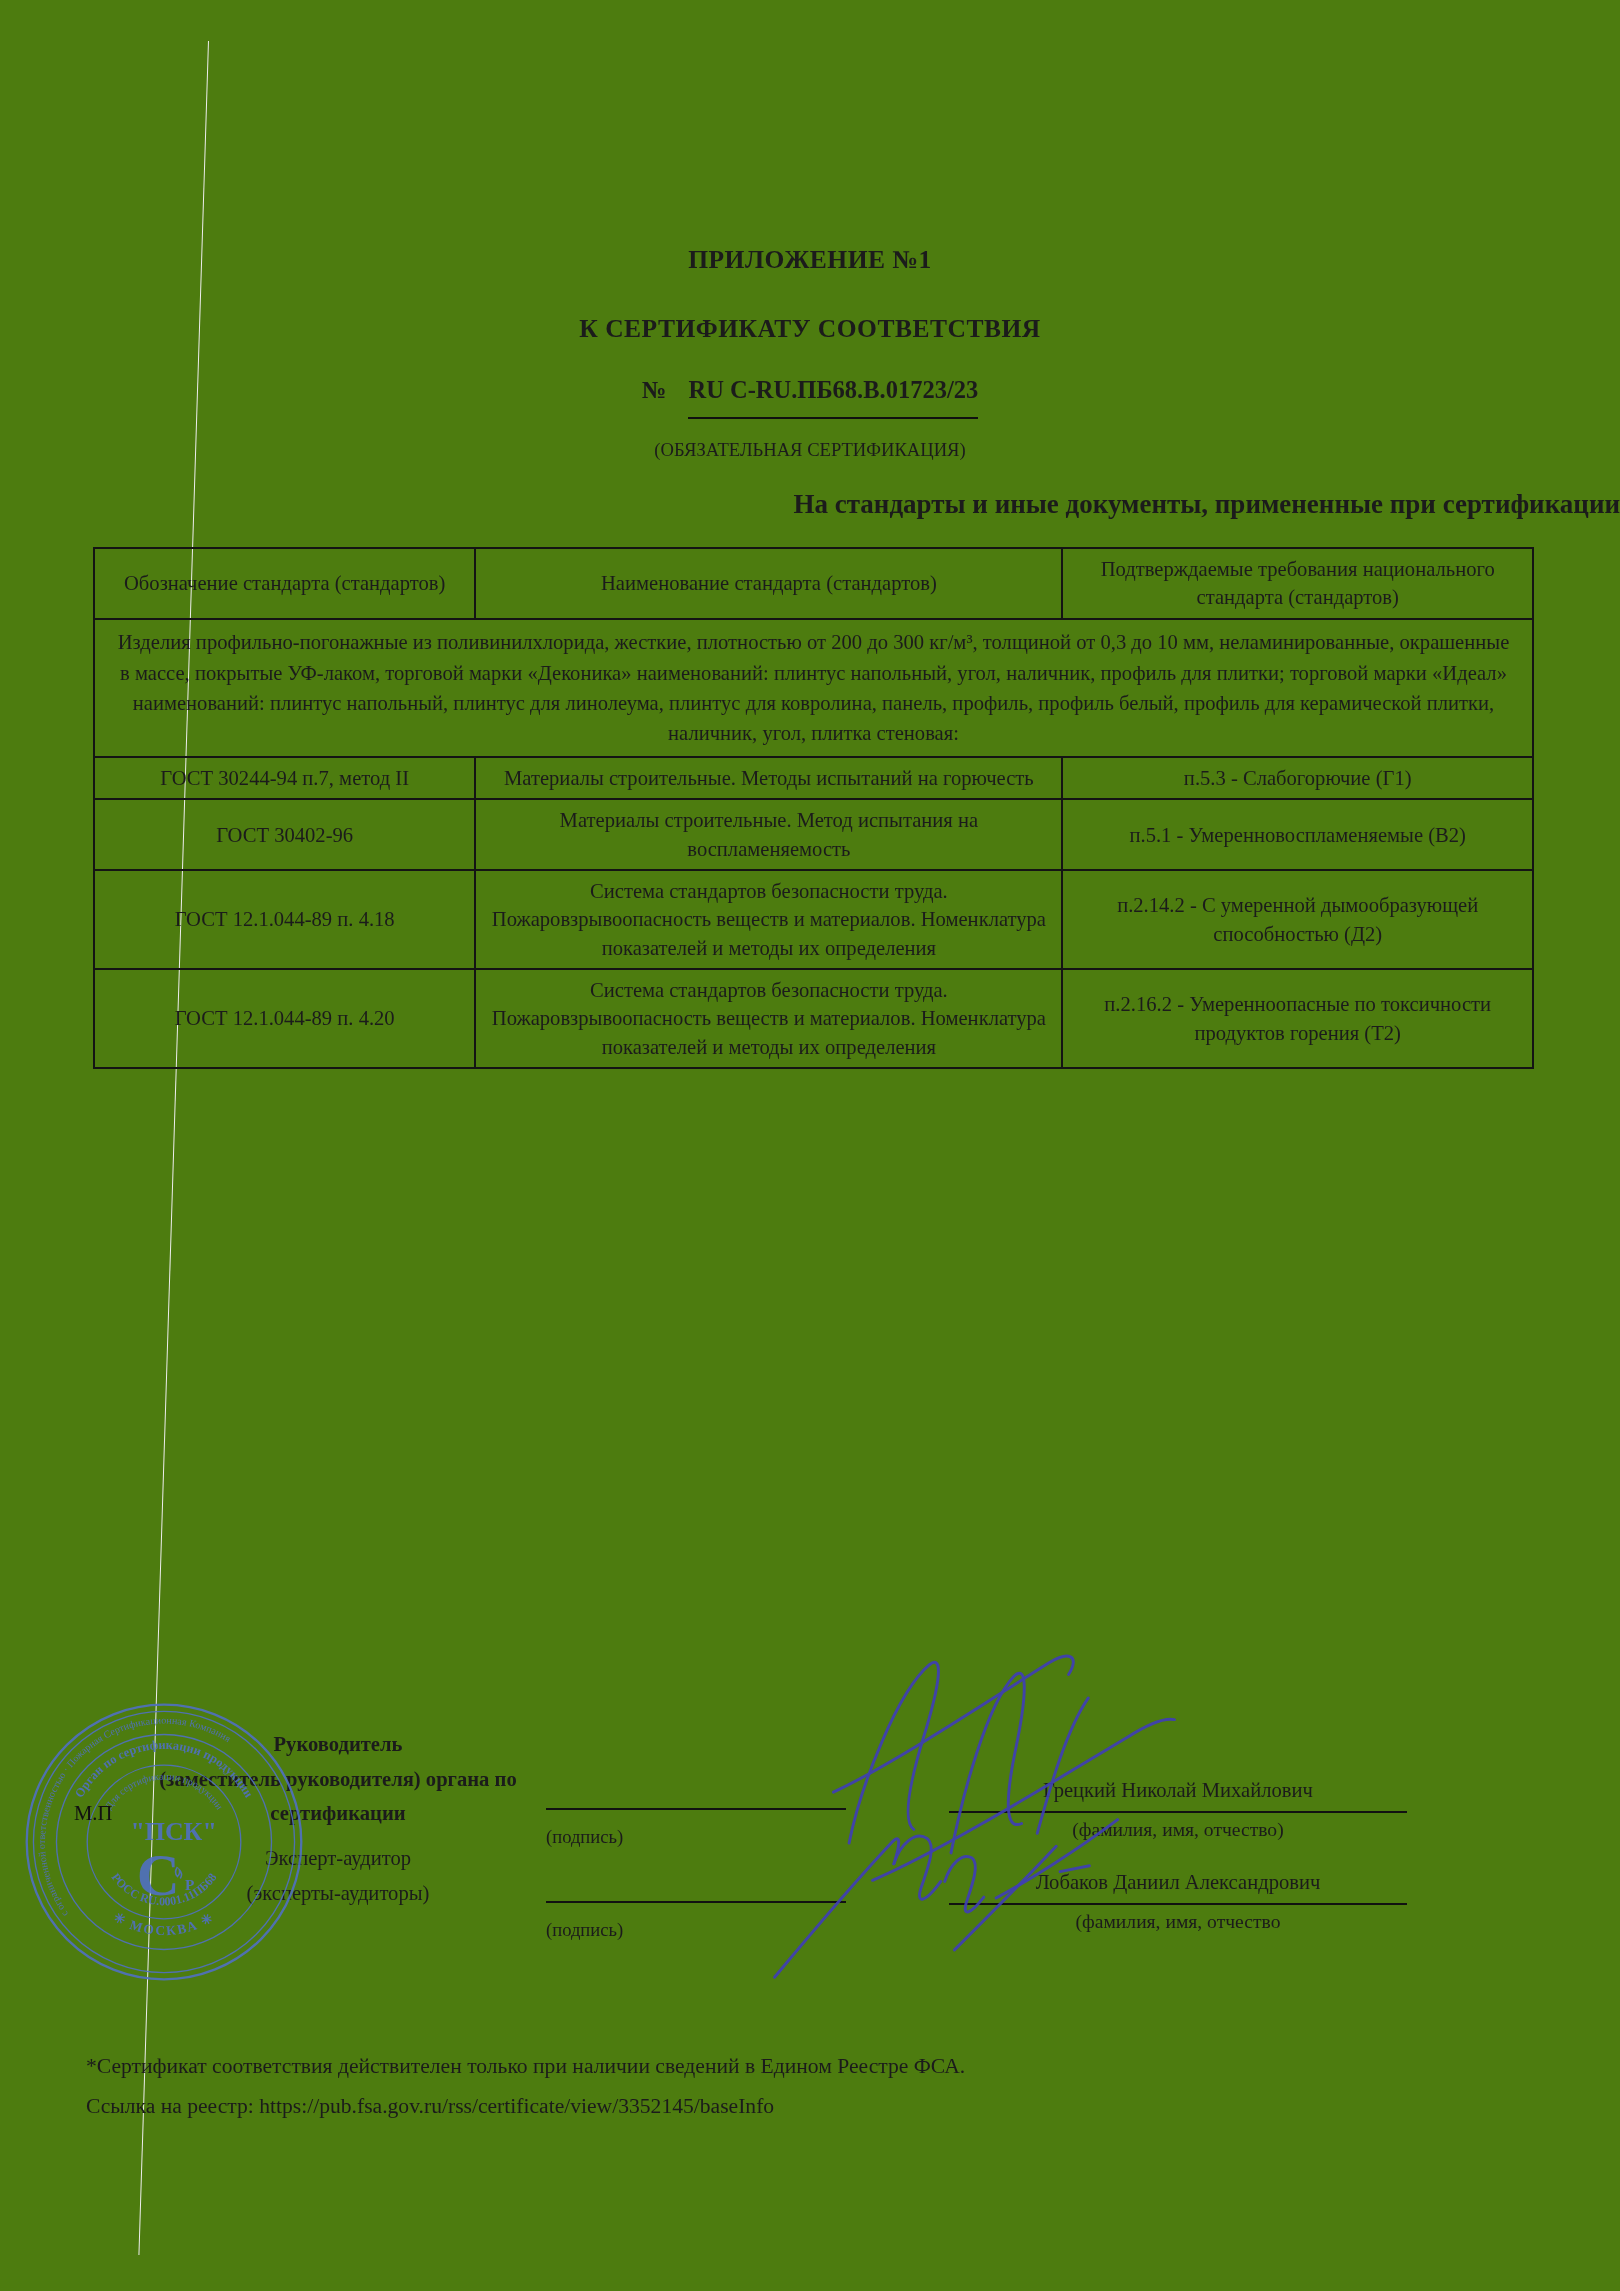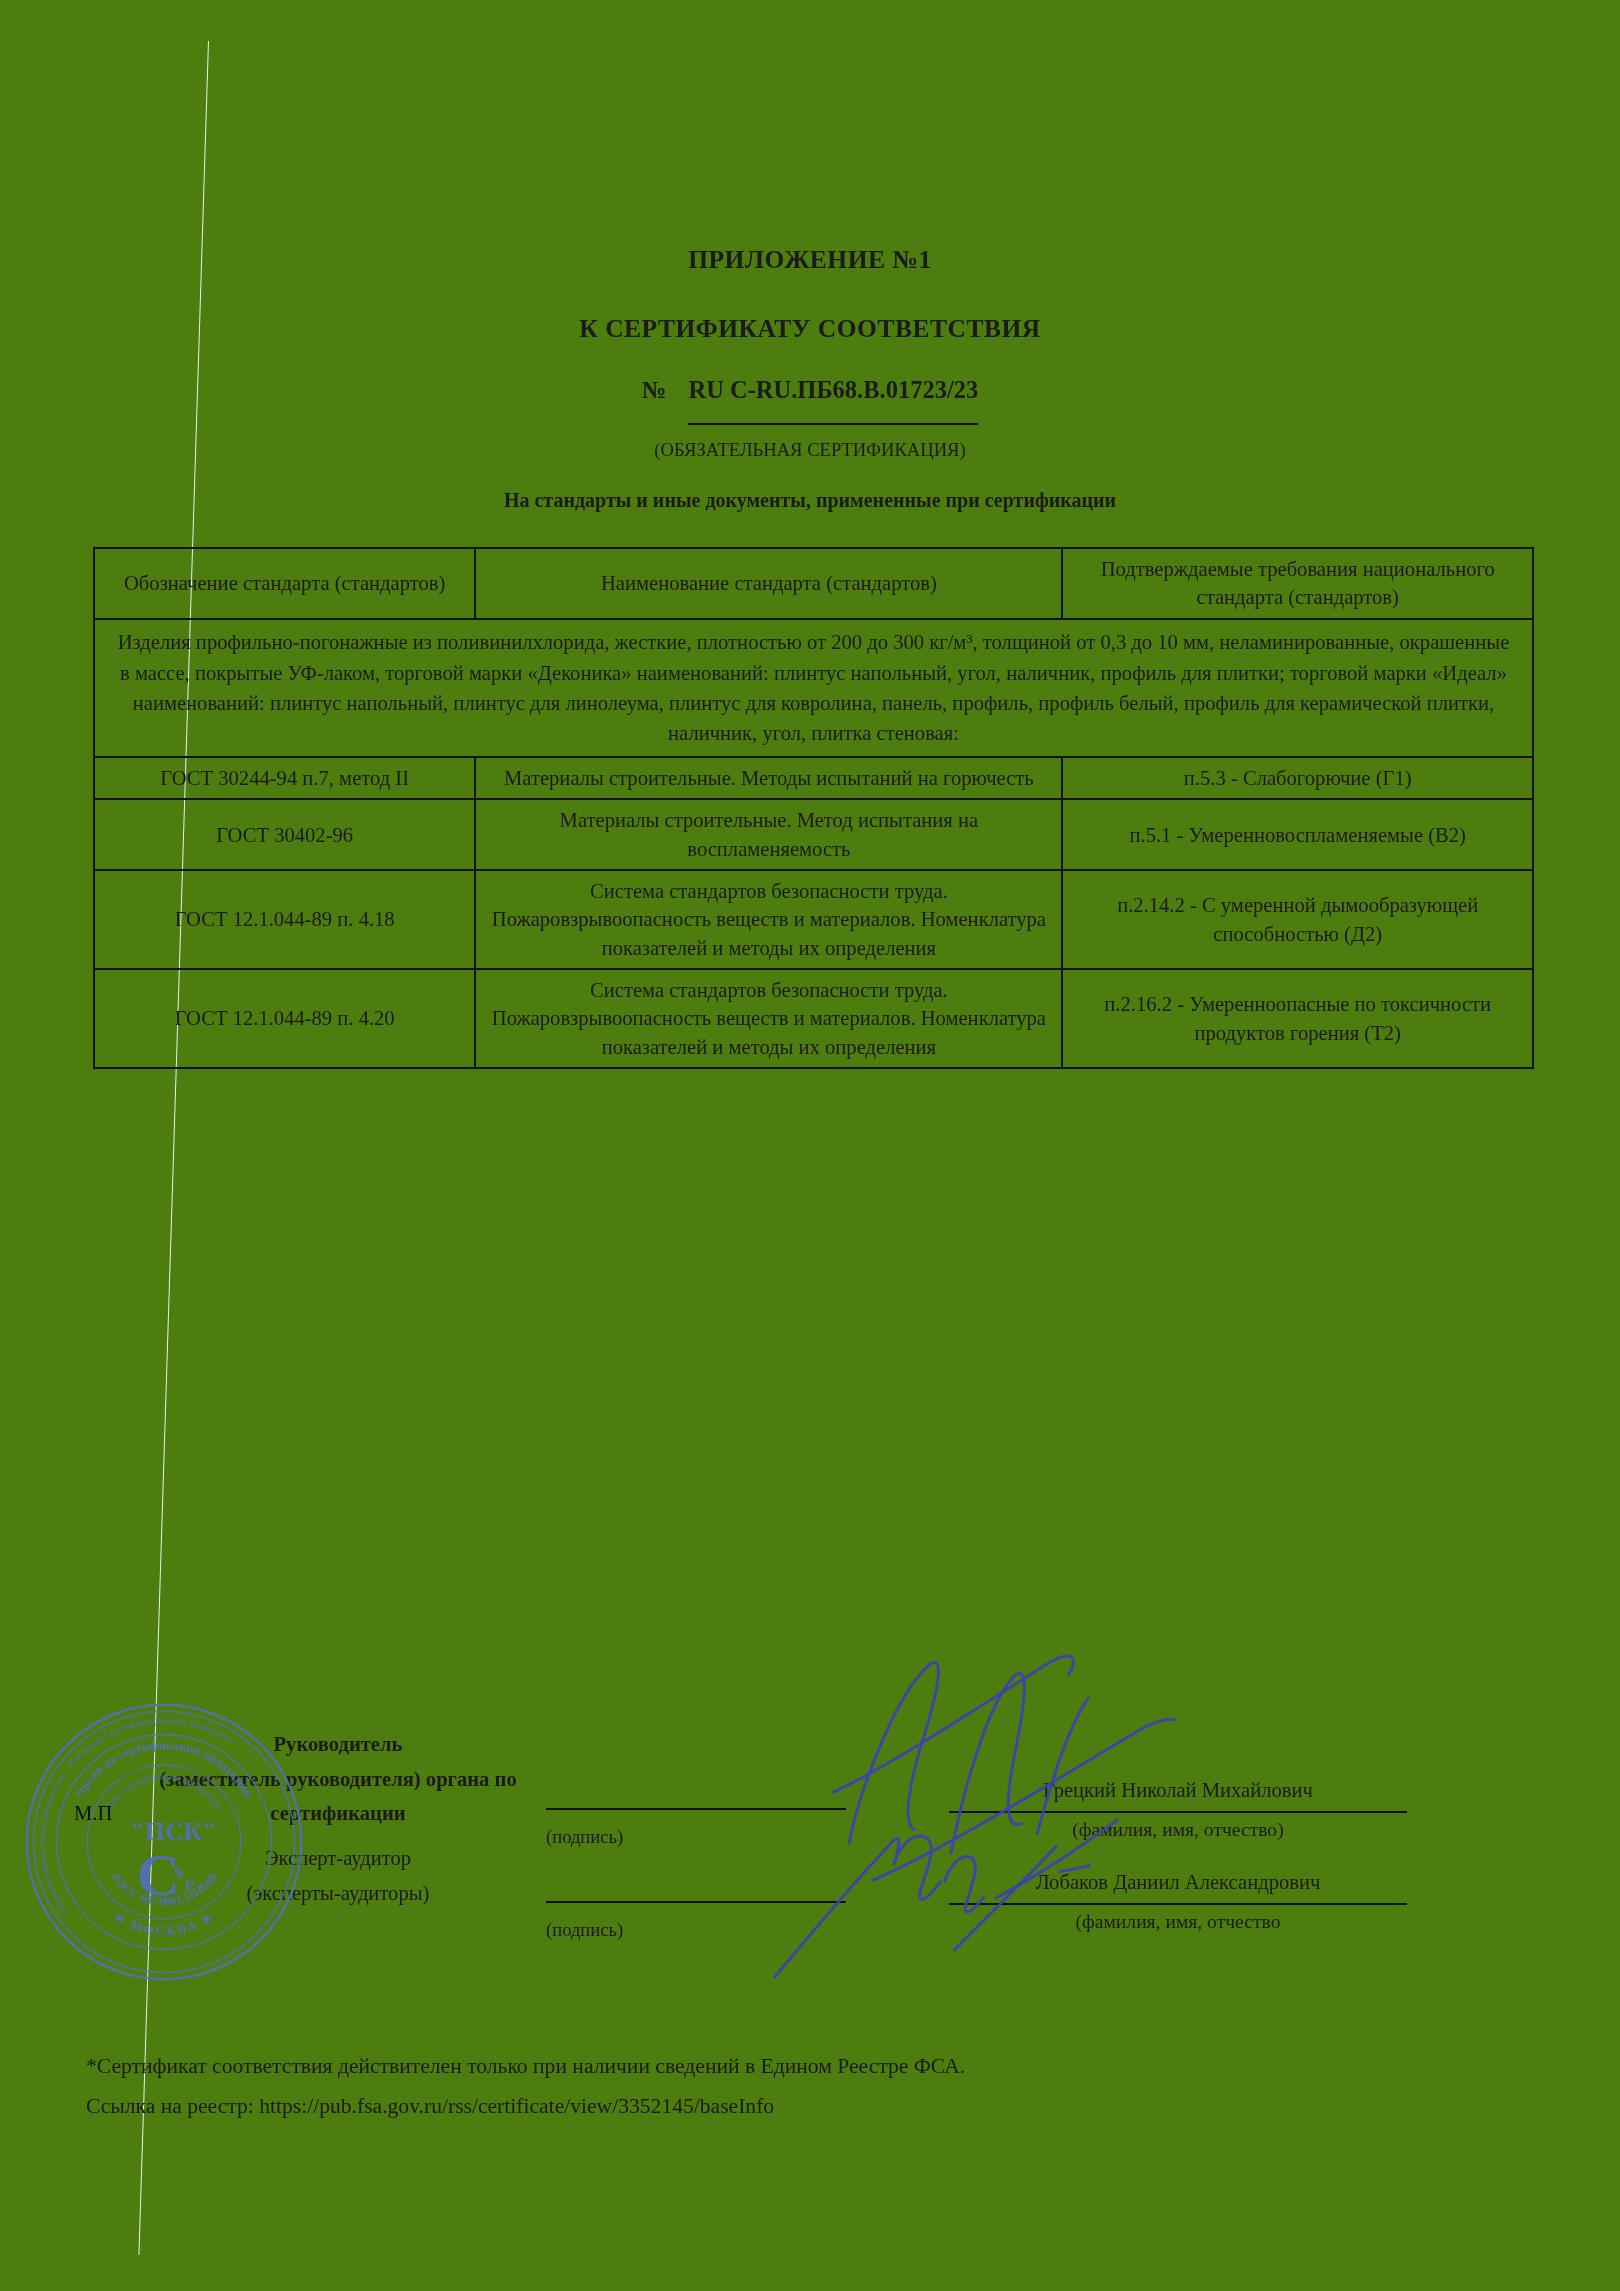--- a/index.html
+++ b/index.html
@@ -6,23 +6,23 @@
   .page{
     position:relative;width:1620px;height:2292px;background:#4d7c0f;
     font-family:"Liberation Serif", serif;color:#1b1b1b;overflow:hidden;
   }
   .fold-line{position:absolute;left:208px;top:41px;width:1px;height:2215px;
     background:#ededed;transform:rotate(1.8deg);transform-origin:top center;}
   .center{position:absolute;left:0;width:100%;text-align:center;}
   .t-appendix{top:245px;font-size:25.5px;font-weight:bold;letter-spacing:0.5px;}
   .t-tocert{top:314px;font-size:25.5px;font-weight:bold;letter-spacing:0.5px;}
   .t-certnum{top:376px;font-size:24.5px;font-weight:bold;}
-  .t-certnum .num{border-bottom:2.9px solid #101010;padding-bottom:20px;margin-left:16px;}
+  .t-certnum .num{border-bottom:2.9px solid #101010;padding-bottom:14px;margin-left:16px;}
   .t-certtype{top:439px;font-size:18.6px;}
-  .t-subtitle{top:489px;font-size:20px;font-weight:bold;}
+  .t-subtitle{top:489px;font-size:27px;font-weight:bold;text-align:right;}
   .std-table{
     position:absolute;left:93px;top:547px;width:1441px;
     border-collapse:collapse;table-layout:fixed;
     font-size:20.6px;line-height:1.38;text-align:center;
   }
   .std-table th,.std-table td{
     border:2px solid #141414;font-weight:normal;vertical-align:middle;
     padding:5.9px 9.8px;
   }
   .std-table{border:2.9px solid #141414;}

